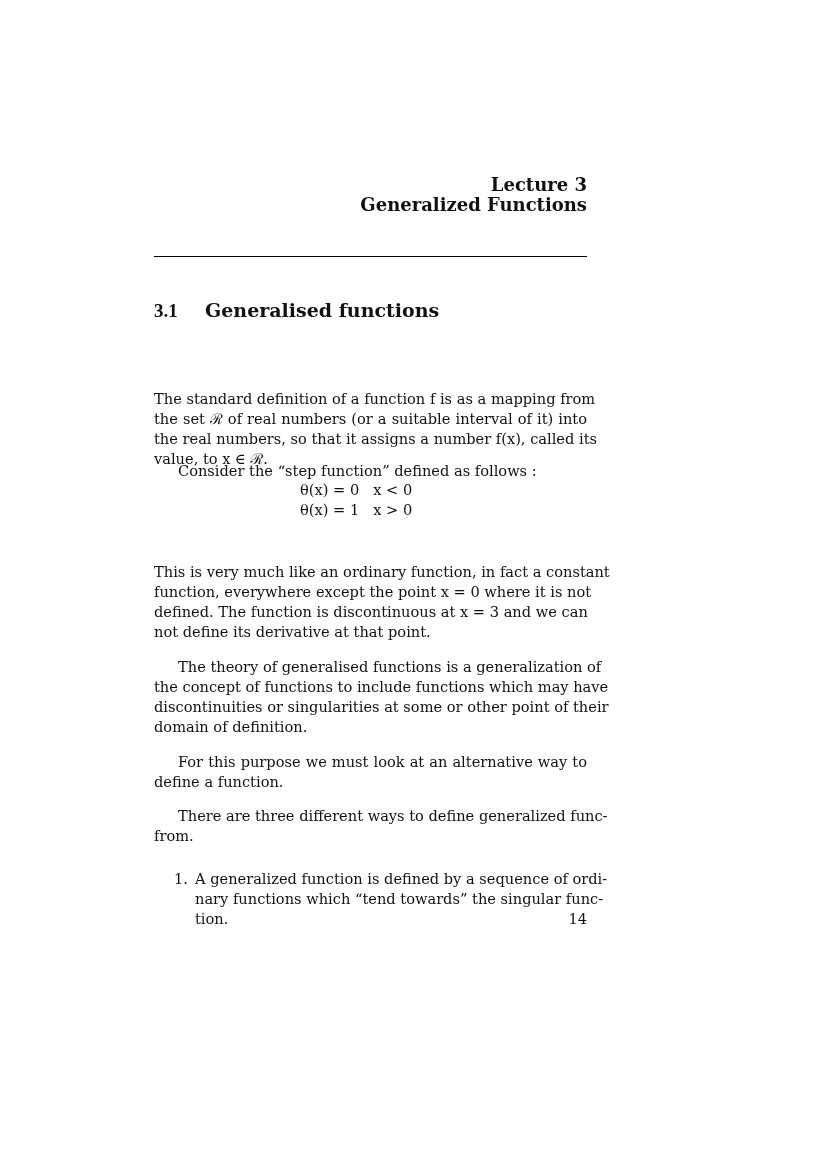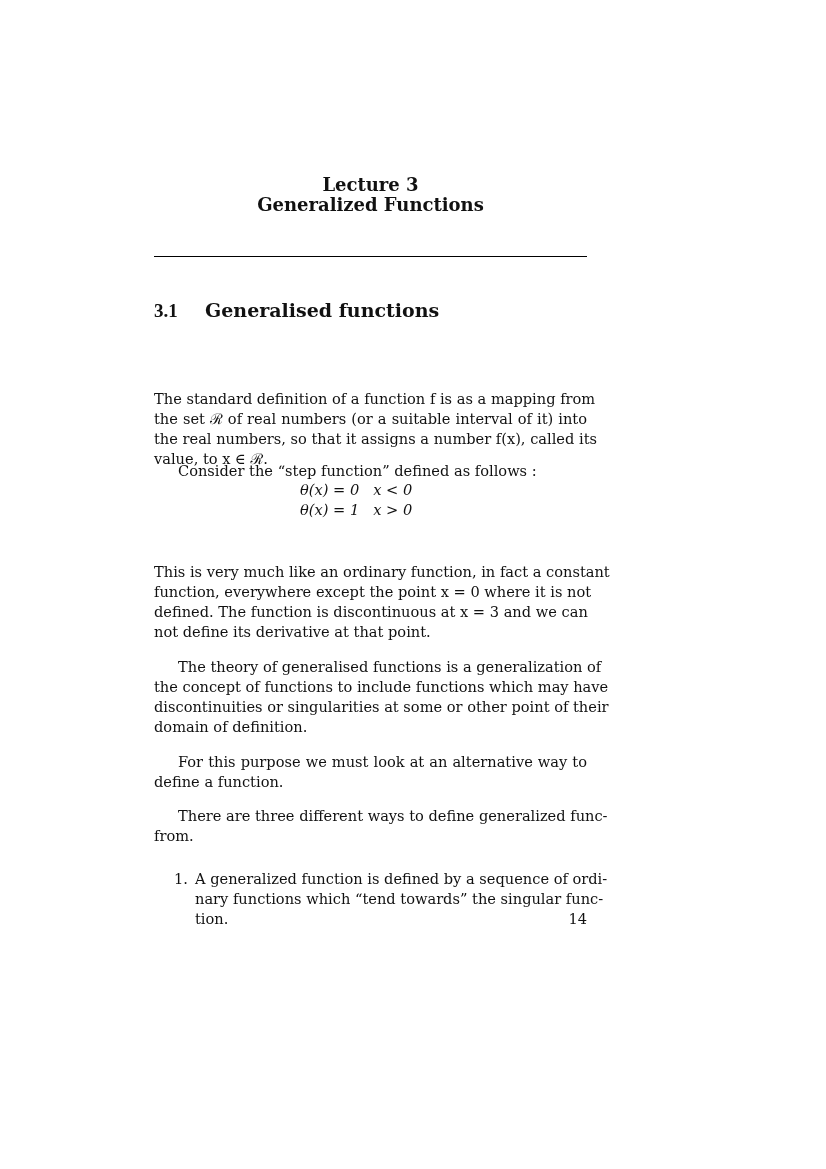--- a/index.html
+++ b/index.html
@@ -1,28 +1,28 @@
 <!DOCTYPE html>
 <html><head>
 <meta charset="utf-8">
 <style>
   html, body { margin: 0; padding: 0; background: #ffffff; }
   body { width: 826px; height: 1169px; position: relative; overflow: hidden;
          font-family: "DejaVu Serif", "Liberation Serif", serif; color: #111; }
   .page { position: absolute; left: 154px; top: 0; width: 433px; }
-  .title { position: absolute; left: 0; width: 433px; text-align: center;
+  .title { position: absolute; left: 0; width: 433px; text-align: right;
            font-weight: bold; font-size: 18px; line-height: 20px; top: 175px; }
   .rule { position: absolute; left: 0; width: 433px; top: 256px; height: 0;
           border-top: 1px solid #000; }
   .section { position: absolute; left: 0; top: 299px; font-weight: bold; font-size: 19px; }
   .section .num { display: inline-block; width: 51px; font-family: Liberation Serif, serif; }
   .line { position: absolute; left: 0; width: 433px; font-size: 14.6px; line-height: 20px;
           white-space: nowrap; margin-top: 41px; }
   .j { text-align: justify; text-align-last: justify; }
-  .m { font-style: italic; }
+  .m { }
   .eq { position: absolute; left: 146px; font-size: 14.6px; line-height: 20px; white-space: nowrap; }
   .eq .c2 { display: inline-block; margin-left: 14px; margin-top: 8px; }
   .pagenum { position: absolute; left: 0; width: 433px; text-align: right; top: 910px;
              font-size: 14.6px; }
 </style>
 </head>
 <body>
 
 <div class="page">
 

